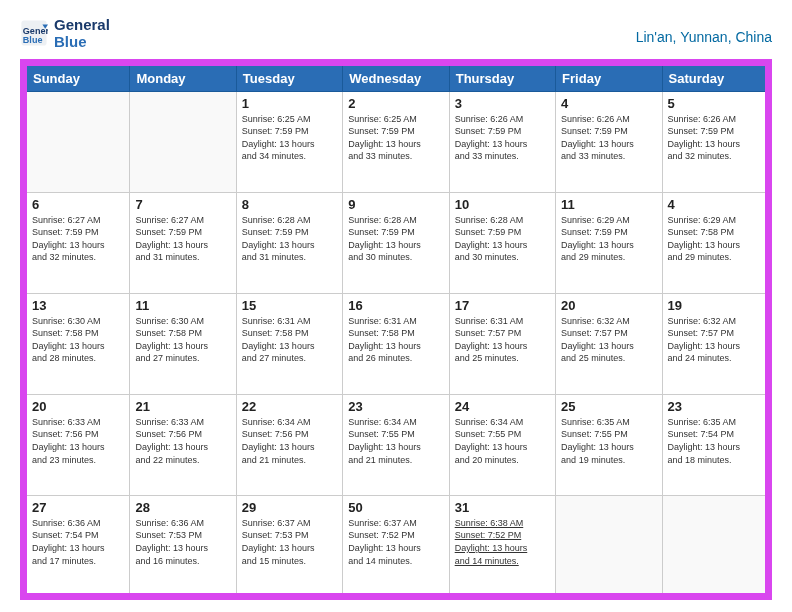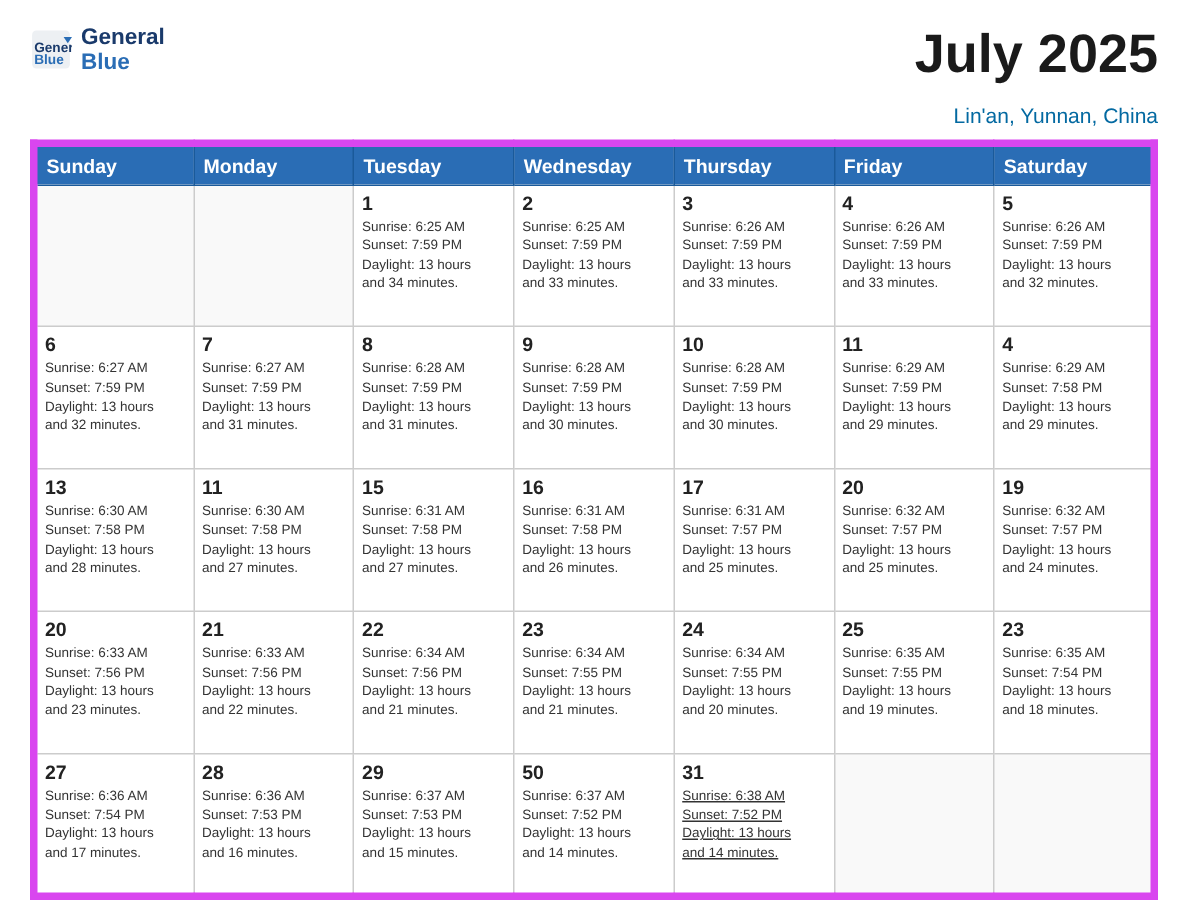--- a/index.html
+++ b/index.html
@@ -41,21 +41,21 @@
       color: #1a1a1a;
       line-height: 1.1;
     }
     .subtitle {
       font-size: 14px;
       color: #0369a1;
       margin-top: 13px;
     }
     .calendar {
       flex: 1;
-      border: 5px solid #d946ef;
+      border: 7px solid #d946ef;
       border-collapse: collapse;
       width: 100%;
       table-layout: fixed;
     }
     .calendar th {
       background-color: #2a6db5;
       color: #fff;
       text-align: left;
       padding: 5px 6px;
       font-size: 13px;
@@ -98,21 +98,20 @@
         <text x="4" y="22" font-size="13" font-weight="bold" fill="#1a3a6b" font-family="Arial">General</text>
         <text x="4" y="34" font-size="13" font-weight="bold" fill="#2a6db5" font-family="Arial">Blue</text>
         <polygon points="32,8 40,8 36,14" fill="#2a6db5"></polygon>
       </svg>
       <div style="display:flex;flex-direction:column;line-height:1.15;margin-left:2px;">
         <span style="font-size:15px;font-weight:bold;color:#1a3a6b;">General</span>
         <span style="font-size:15px;font-weight:bold;color:#2a6db5;">Blue</span>
       </div>
     </div>
     <div class="title-block">
-      <div class="main-title">July 2025</div>
       <div class="subtitle">Lin'an, Yunnan, China</div>
     </div>
   </div>
 
   <table class="calendar">
     <thead>
       <tr>
         <th>Sunday</th>
         <th>Monday</th>
         <th>Tuesday</th>

